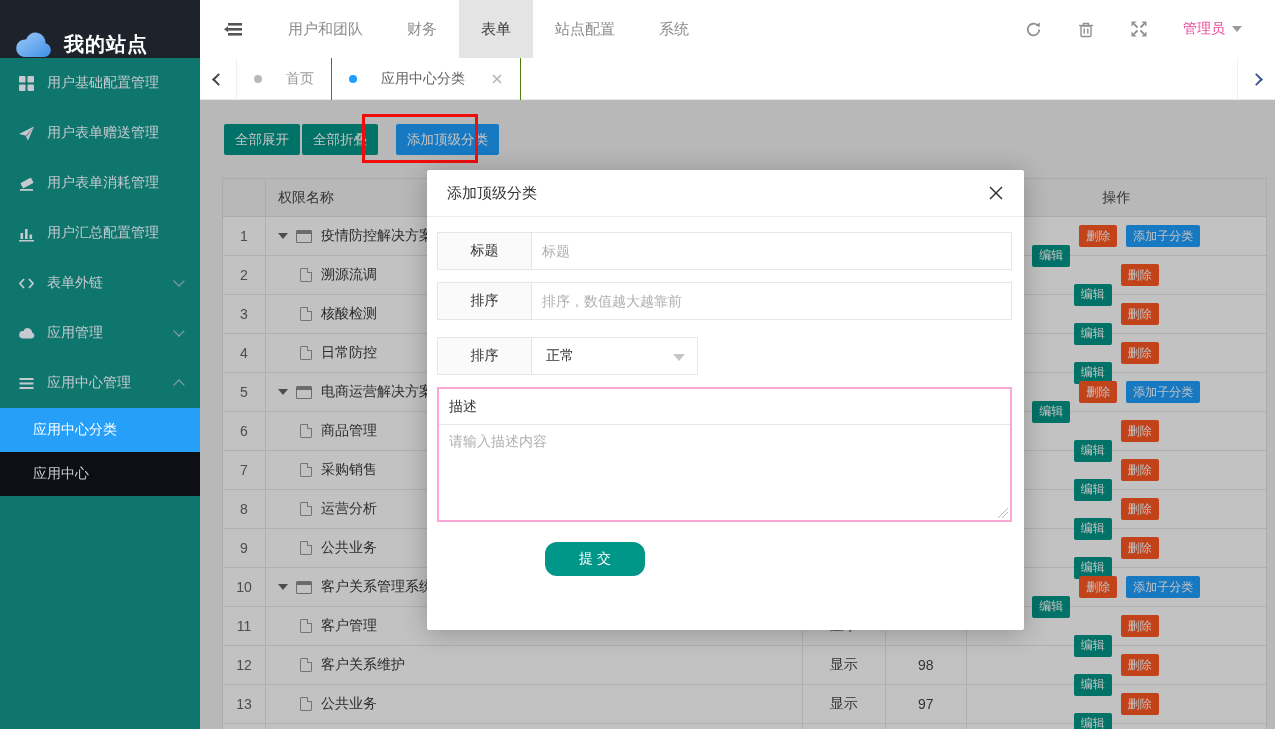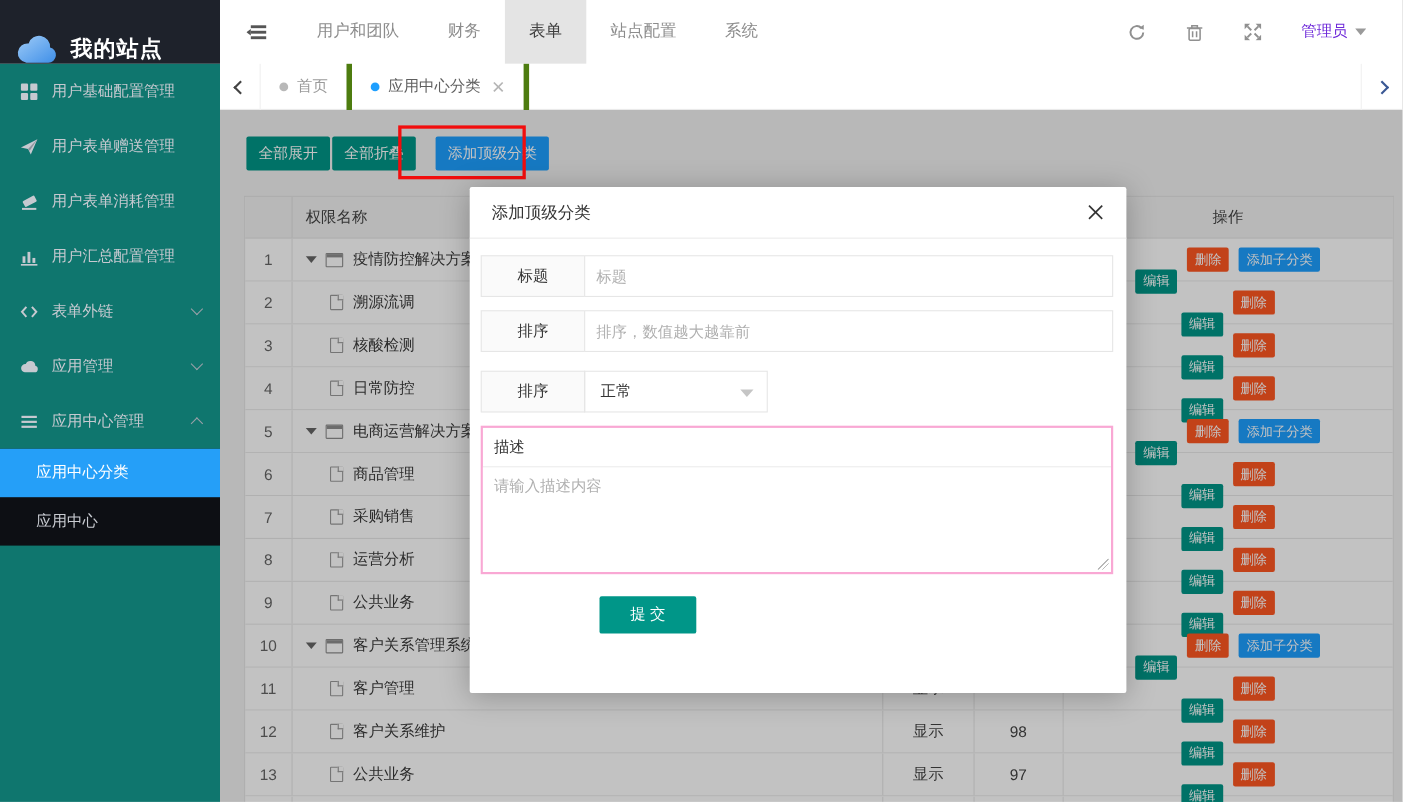--- a/index.html
+++ b/index.html
@@ -12,21 +12,21 @@
           display:flex; align-items:flex-end; padding-left:14px; }
   .logo .site-name { color:#fff; font-size:20px; font-weight:bold; margin-left:12px; letter-spacing:1px; }
   .top-nav { position:absolute; left:200px; top:0; height:58px; display:flex; align-items:stretch; }
   .collapse-btn { width:66px; display:flex; align-items:center; justify-content:center; cursor:pointer; }
   .nav-item { padding:0 22px; line-height:58px; font-size:15px; color:#8c8c8c; cursor:pointer; }
   .nav-item.active { background:#e4e4e4; color:#404040; }
   .header-right { position:absolute; right:0; top:0; height:58px; display:flex; align-items:center;
                   gap:35px; padding-right:33px; }
   .hicon { width:18px; height:18px; display:inline-flex; align-items:center; justify-content:center; cursor:pointer; }
   .admin-box { display:flex; align-items:center; gap:7px; cursor:pointer; }
-  .admin-box .admin-name { font-size:14px; color:#6d28d9; }
+  .admin-box .admin-name { font-size:14px; color:#ec4899; }
   .caret-down { width:0; height:0; border-left:5px solid transparent; border-right:5px solid transparent;
                 border-top:6px solid #9a9a9a; }
 
   
   .sidebar { position:absolute; left:0; top:58px; width:200px; height:671px; background:#0f766e; }
   .menu-item { position:relative; height:50px; display:flex; align-items:center; padding-left:18px;
                color:#c6c9d0; font-size:14px; cursor:pointer; }
   .menu-item .mi-icon { width:17px; height:17px; margin-right:12px; display:inline-flex; }
   .chev { position:absolute; right:17px; width:8px; height:8px; border-right:1.5px solid #9aa0a8;
           border-bottom:1.5px solid #9aa0a8; }
@@ -41,22 +41,22 @@
   .tabbar { position:absolute; left:200px; top:58px; width:1075px; height:42px; background:#fff;
             border-bottom:1px solid #eaeaea; }
   .tab-arrow { position:absolute; top:0; width:37px; height:42px; display:flex; align-items:center;
                justify-content:center; cursor:pointer; }
   .tab-arrow.left { left:0; border-right:1px solid #f0f0f0; }
   .tab-arrow.right { right:0; width:38px; border-left:1px solid #f0f0f0; }
   .chev2 { width:9px; height:9px; border-right:2px solid #444; border-bottom:2px solid #444; }
   .chev2.l { transform:rotate(135deg); }
   .chev2.r { transform:rotate(-45deg); border-color:#3a5894; }
   .tabs { position:absolute; left:37px; top:0; height:42px; display:flex; }
-  .tab { height:42px; display:flex; align-items:center; gap:8px; padding:0 17px;
-         border-right:5px solid #4d7c0f; cursor:pointer; font-size:14px; }
+  .tab { height:42px; display:flex; align-items:center; gap:24px; padding:0 17px;
+         border-right:1px solid #4d7c0f; cursor:pointer; font-size:14px; }
   .tab .dot { width:8px; height:8px; border-radius:50%; }
   .tab.t-home { color:#9a9a9a; } .tab.t-home .dot { background:#b8b8b8; }
   .tab.t-active { color:#5f5f5f; } .tab.t-active .dot { background:#1E9FFF; }
   .tab-close { width:12px; height:12px; display:inline-flex; margin-left:2px; cursor:pointer; }
 
   
   .content { position:absolute; left:200px; top:100px; width:1075px; height:629px; background:#f2f2f2; }
   .toolbar { position:absolute; left:24px; top:24px; display:flex; }
   .tbtn { height:31px; padding:0 11px; font-size:13.5px; color:#fff; border:none; border-radius:2px;
           cursor:pointer; display:inline-flex; align-items:center; }
@@ -124,22 +124,22 @@
   .desc-label { height:36px; display:flex; align-items:center; padding-left:10px; font-size:14px;
                 color:#333; border-bottom:1px solid #e6e6e6; }
   .desc-area-wrap { position:relative; }
   .desc-area { display:block; width:100%; height:95px; border:none; resize:none; padding:8px 10px;
                font-size:14px; color:#333; outline:none; font-family:inherit; }
   .desc-area::placeholder { color:#b0b0b0; }
   .resize-grip { position:absolute; right:2px; bottom:2px; width:10px; height:10px; pointer-events:none;
      background:
        linear-gradient(135deg, transparent 0 46%, #b9b9b9 46% 54%, transparent 54%) 0 0/10px 10px no-repeat,
        linear-gradient(135deg, transparent 0 46%, #b9b9b9 46% 54%, transparent 54%) 4px 4px/6px 6px no-repeat; }
-  .submit-btn { margin:20px 0 0 108px; width:88px; height:34px; background:#009688; color:#fff;
-                border:none; border-radius:2px; font-size:14px; cursor:pointer; }
+  .submit-btn { margin:20px 0 0 108px; width:100px; height:34px; background:#009688; color:#fff;
+                border:none; border-radius:12px; font-size:14px; cursor:pointer; }
 
   svg { display:block; }
 </style>
 </head>
 <body>
 
 <div class="app-header">
   <div class="logo">
     <span>
       <svg width="38" height="27" viewBox="0 0 38 27">

